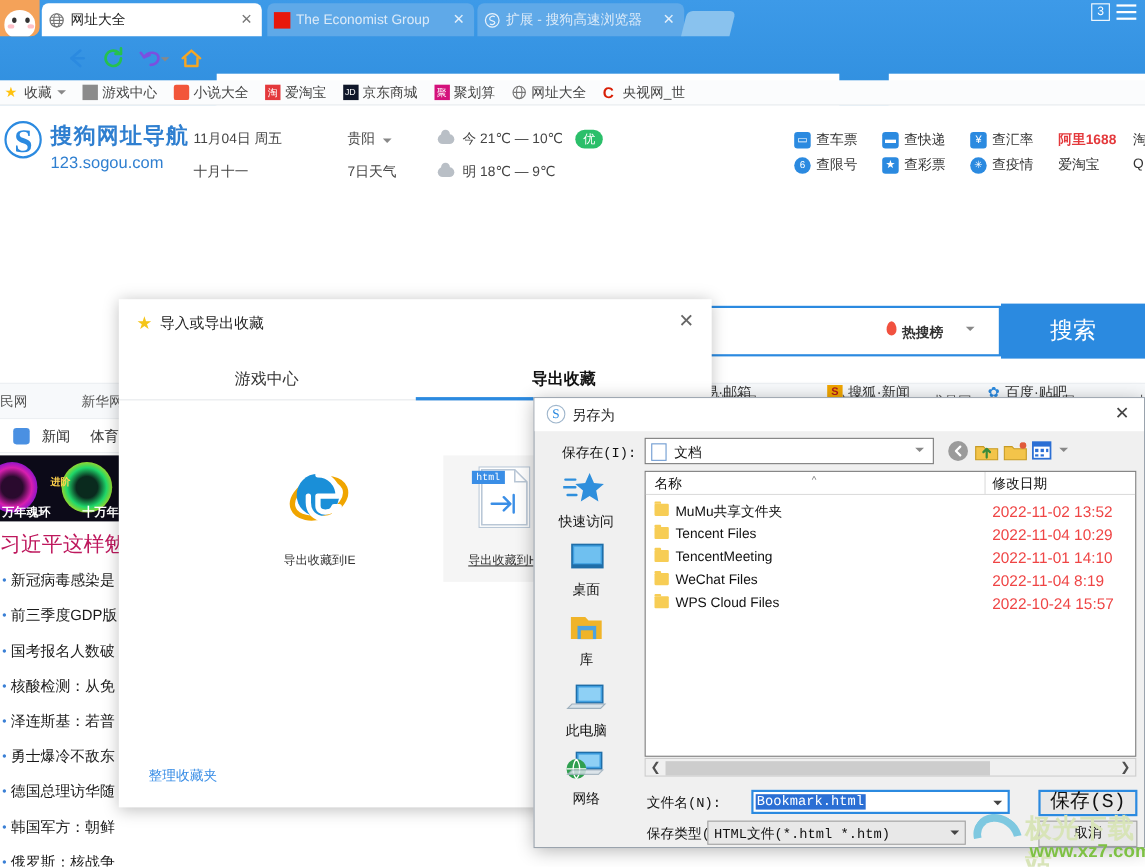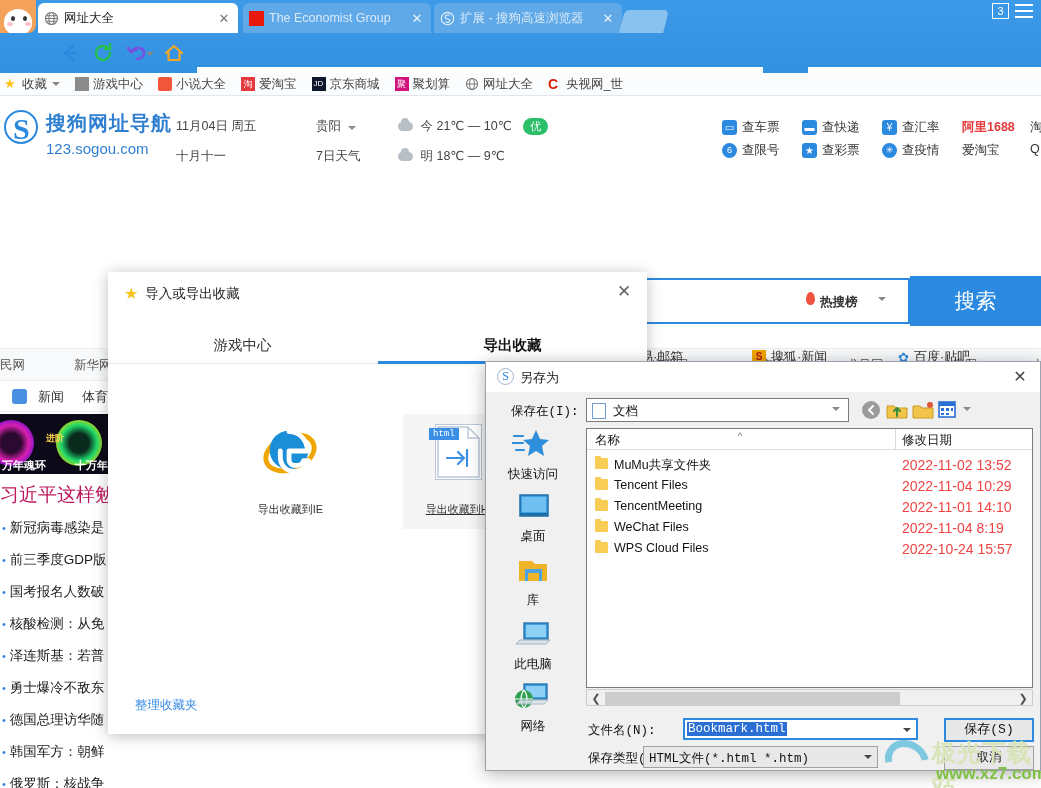--- a/index.html
+++ b/index.html
@@ -185,21 +185,21 @@
   .sa-lbl { font-size:12.5px; color:#111; font-family:"Liberation Mono","DejaVu Sans Mono",monospace; }
   #sa-fname { position:absolute; left:683px; top:718px; width:235px; height:22px; background:#fff;
       border:2px solid #2b8ae0; }
   #sa-fname-val { position:absolute; left:2px; top:2px; background:#2b6fd4; color:#fff; font-size:12.5px;
       padding:0 1px; font-family:"Liberation Mono","DejaVu Sans Mono",monospace; }
   #sa-ftype { position:absolute; left:643px; top:746px; width:235px; height:22px; background:#e8e8e8;
       border:1px solid #a0a0a0;padding-left:48px; }
   #sa-ftype-val { position:absolute; left:5px; top:3px; font-size:12.5px; color:#111;
       font-family:"Liberation Mono","DejaVu Sans Mono",monospace; }
   #sa-save { position:absolute; left:944px; top:718px; width:90px; height:24px; background:#e8e8e8;
-      border:2px solid #2b8ae0; font-size:13px; color:#111; text-align:center; line-height:20px;
+      border:2px solid #2b8ae0; font-size:18px; color:#111; text-align:center; line-height:20px;
       font-family:"Liberation Mono","DejaVu Sans Mono",monospace; cursor:pointer; }
   #sa-cancel { position:absolute; left:944px; top:746px; width:90px; height:24px; background:#e8e8e8;
       border:1px solid #a0a0a0; font-size:12.5px; color:#111; text-align:center; line-height:22px;
       font-family:"Liberation Mono","DejaVu Sans Mono",monospace; cursor:pointer; }
   .combo-btn { position:absolute; right:1px; top:1px; width:17px; height:18px; }
   .combo-btn:after { content:""; position:absolute; left:5px; top:7px; border-left:4px solid transparent;
       border-right:4px solid transparent; border-top:4px solid #444; }
 
   
   #watermark { position:absolute; left:884px; top:738px; width:157px; height:50px; pointer-events:none; }

